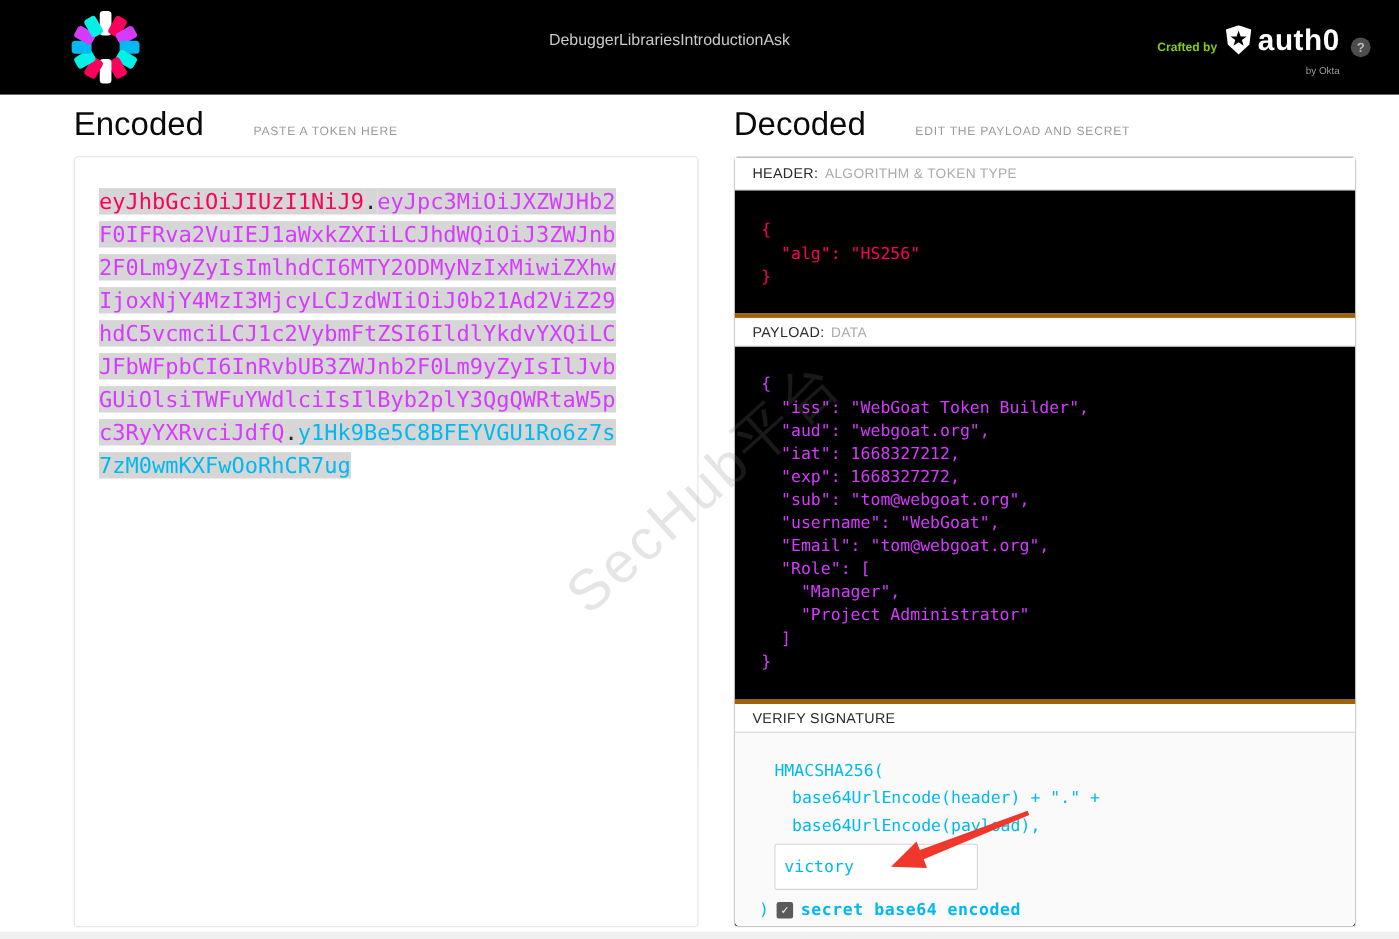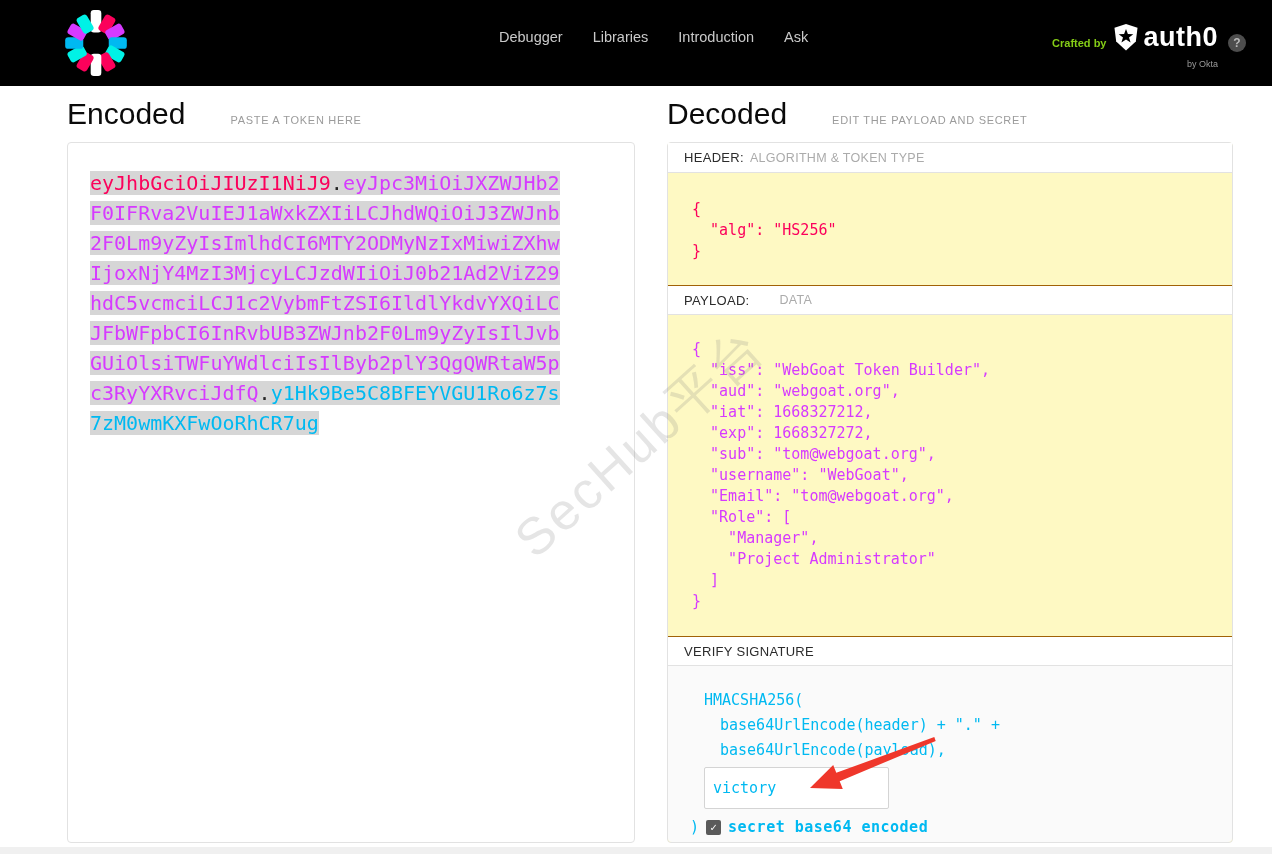--- a/index.html
+++ b/index.html
@@ -6,21 +6,21 @@
   html,body { width:1272px; height:854px; }
   body {
     position:relative; background:#ffffff; overflow:hidden;
     font-family:"Liberation Sans", sans-serif;
   }
 
   
   .navbar { position:absolute; top:0; left:0; width:1272px; height:86px; background:#000; z-index:40; }
   .logo { position:absolute; left:62px; top:9px; display:flex; align-items:center; gap:16px; }
   .logo-text { color:#fff; font-size:40px; letter-spacing:13px; font-weight:400; line-height:1; }
-  .nav-menu { position:absolute; left:499px; top:0; height:73px; display:flex; align-items:center; gap:30px; }
+  .nav-menu { position:absolute; left:499px; top:0; height:73px; display:flex; align-items:center; }
   .nav-link { color:#c9c9c9; font-size:14.5px; text-decoration:none; cursor:pointer; }
   .crafted { position:absolute; right:26px; top:0; height:86px; display:flex; align-items:center; }
   .crafted-by { color:#84cc16; font-size:11px; font-weight:bold; margin-right:8px; }
   .auth0-wrap { position:relative; display:flex; align-items:flex-start; gap:5px; padding-bottom:8px; }
   .auth0-text { color:#fff; font-size:27px; font-weight:bold; letter-spacing:0.5px; line-height:1; }
   .by-okta { position:absolute; right:0; bottom:-6px; color:#9a9a9a; font-size:9px; }
   .help-circle { width:18px; height:18px; border-radius:50%; background:#4d4d4d; color:#b9b9b9;
     font-size:12px; font-weight:bold; display:flex; align-items:center; justify-content:center;
     margin-left:10px; cursor:pointer; }
 
@@ -35,23 +35,23 @@
     border:1px solid #e2e2e2; border-radius:4px; background:#fff; padding:25px 20px 0 22px; cursor:text; }
   .token { font-family:"DejaVu Sans Mono", monospace; font-size:20px; line-height:30px;
     width:472px; word-break:break-all; }
   .tok-header   { color:#fb015b; background:#d6d6d6; }
   .tok-dot      { color:#262626; background:#d6d6d6; }
   .tok-payload  { color:#d63aff; background:#d6d6d6; }
   .tok-signature{ color:#00b9f1; background:#d6d6d6; }
 
   
   #decoded-panel { position:absolute; left:667px; top:142px; width:566px; height:701px;
-    border:1px solid #e2e2e2; border-radius:4px; background:#fef9c3; display:flex; flex-direction:column; }
+    border:1px solid #e2e2e2; border-radius:4px; background:#000000; display:flex; flex-direction:column; }
   .bar { height:30px; flex:none; border-bottom:1px solid #e2e2e2; display:flex; align-items:center; padding:0 16px; background:#fff; }
-  .bar.mid { border-top:1px solid #a16207;gap:24px; }
+  .bar.mid { border-top:4px solid #a16207; }
   .bar-label { font-size:13px; color:#2b2b2b; letter-spacing:0.3px; }
   .bar-sub { font-size:12.5px; color:#ababab; margin-left:6px; letter-spacing:0.3px; }
   .json-block { font-family:"DejaVu Sans Mono", monospace; font-size:15px; line-height:21px;
     white-space:pre; cursor:text; }
   #header-json { height:112px; color:#fb015b; padding:26px 24px 0 24px; flex:none; }
   #payload-json { height:321px; color:#d63aff; padding:24px 24px 0 24px; flex:none; }
 
   .sig-area { flex:1; background:#fafafa; font-family:"DejaVu Sans Mono", monospace; font-size:15px;
     color:#00b9f1; padding-top:22px; border-radius:0 0 4px 4px; }
   .sig-line { line-height:25px; white-space:pre; }

